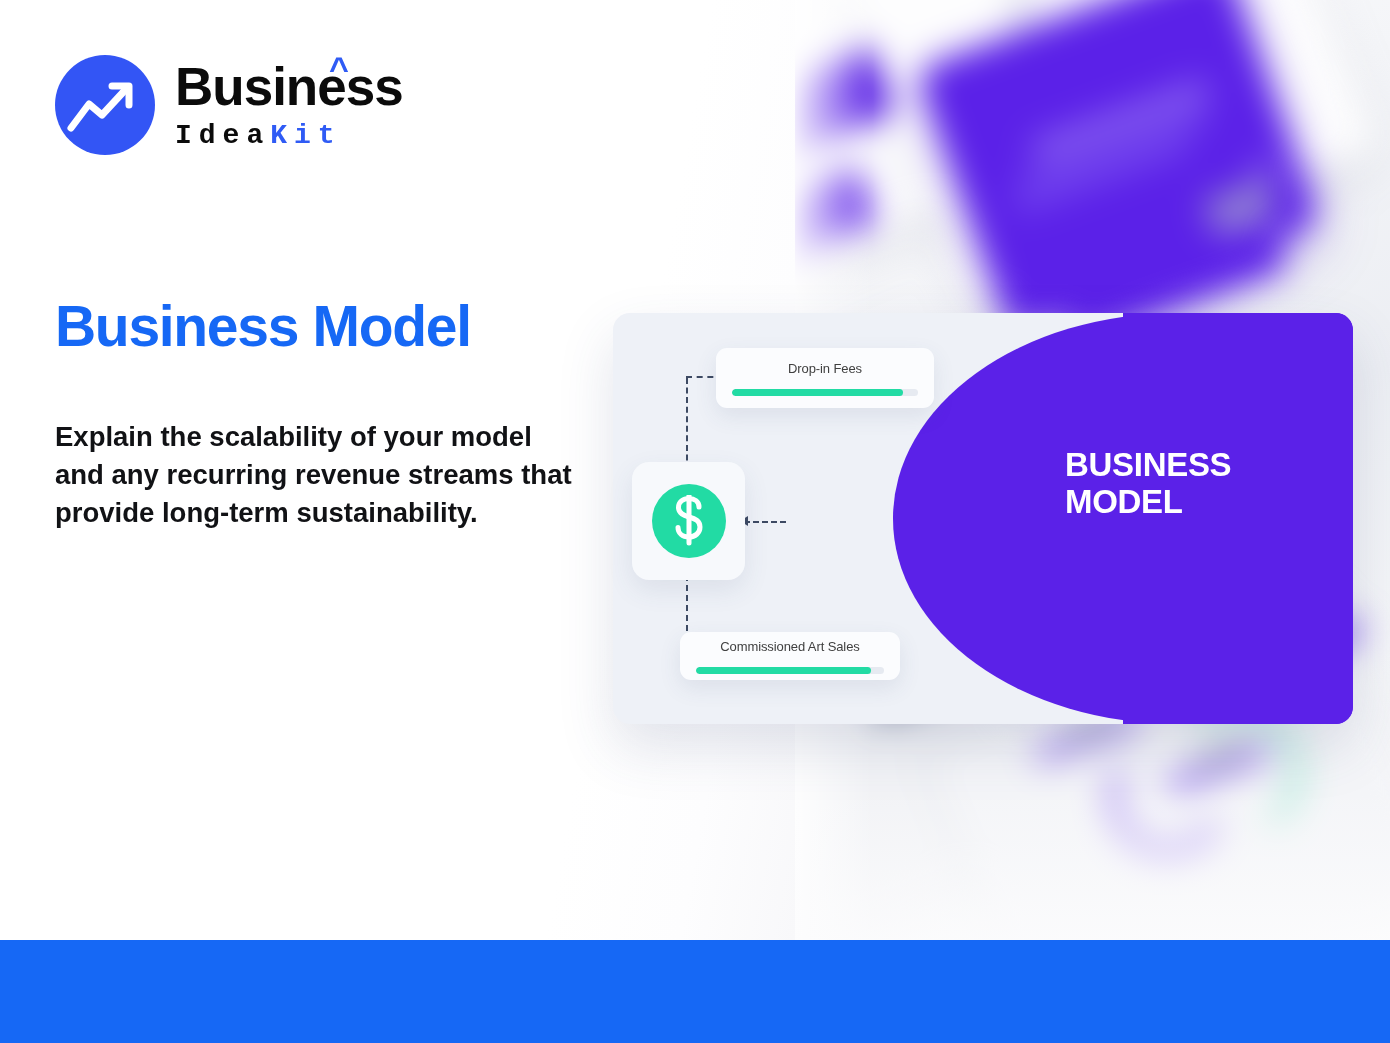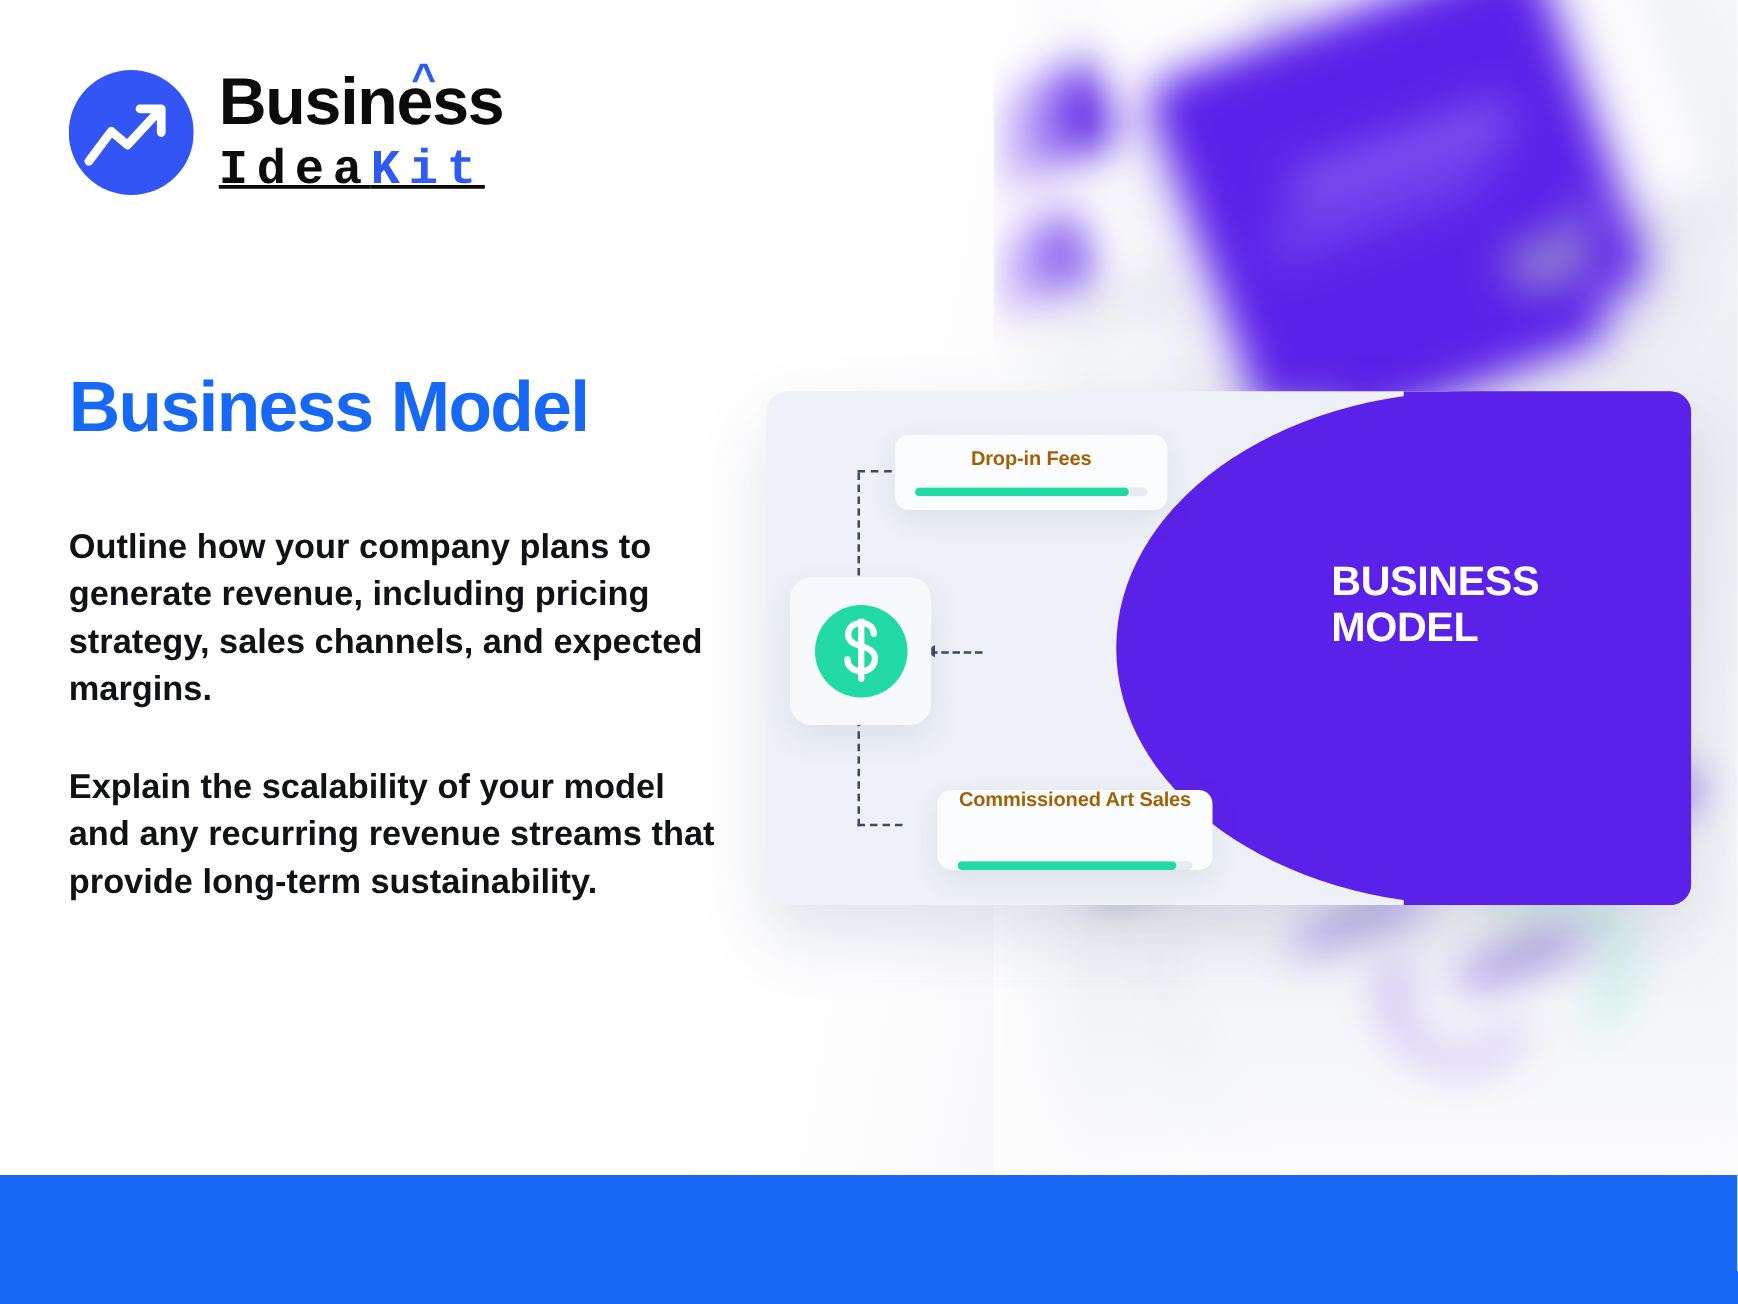--- a/index.html
+++ b/index.html
@@ -105,23 +105,22 @@
   .logo-line1 {
     font-size:53px; font-weight:bold; letter-spacing:-1px; color:#0b0b0b;
     position:relative; white-space:nowrap;
   }
   .logo-caret {
     position:absolute; left:154px; top:-9px; font-size:34px; font-weight:bold;
     color:#2f5bf5; line-height:1;
   }
   .logo-line2 {
     margin-top:9px; font-family:"Liberation Mono", monospace;
-    font-size:39px; font-weight:bold; letter-spacing:7px; color:#0b0b0b;
+    font-size:28px; font-weight:bold; letter-spacing:7px; color:#0b0b0b;
     white-space:nowrap;
-    text-decoration:underline;
   }
   .logo-kit { color:#2f5bf5; }
 
   
   .headline {
     position:absolute; left:55px; top:295px;
     font-size:57px; font-weight:bold; letter-spacing:-1.3px; color:#1668f5;
     line-height:1.1;
   }
   .body-text {
@@ -208,35 +207,35 @@
   }
   .hub-circle svg { display:block; }
 
   
   .node {
     position:absolute; background:#fbfcfe; border-radius:11px; z-index:4;
     box-shadow:0 8px 22px rgba(60,75,120,.10);
     display:flex; flex-direction:column; align-items:center; justify-content:center;
   }
   .node-label {
-    font-size:16px; font-weight:bold; color:#a16207; white-space:nowrap;
+    font-size:13px; font-weight:normal; color:#404040; white-space:nowrap;
     letter-spacing:-.1px;
   }
   .node-track {
     margin-top:13px; height:7px; border-radius:4px; background:#e6eaf1;
     position:relative; overflow:hidden;
   }
   .node-fill {
     position:absolute; left:0; top:0; height:100%; border-radius:4px; background:#22dba4;
   }
   .node-1 { left:716px; top:348px; width:218px; height:60px; }
   .node-1 .node-track { width:186px; }
   .node-2 { left:780px; top:492px; width:220px; height:58px; }
   .node-2 .node-track { width:188px; }
-  .node-3 { left:750px; top:632px; width:220px; height:64px;justify-content:space-between; }
+  .node-3 { left:680px; top:632px; width:220px; height:48px; }
   .node-3 .node-track { width:188px; }
 
   
   .footer-bar {
     position:absolute; left:0; top:940px; width:1390px; height:103px;
     background:#1668f5;
   }
 </style>
 </head>
 <body>
@@ -295,21 +294,20 @@
         </div>
         <div class="logo-line2">
           <span>Idea</span><span class="logo-kit">Kit</span>
         </div>
       </div>
     </div>
 
     <h1 class="headline">Business Model</h1>
 
     <div class="body-text">
-      <p>Outline how your company plans to generate revenue, including pricing strategy, sales channels, and expected margins.</p>
       <p>Explain the scalability of your model and any recurring revenue streams that provide long-term sustainability.</p>
     </div>
   </div>
 
   <div class="diagram-card">
     <div class="purple-panel"></div>
   </div>
 
   <div class="conn conn-h-top"></div>
   <div class="conn conn-v"></div>

